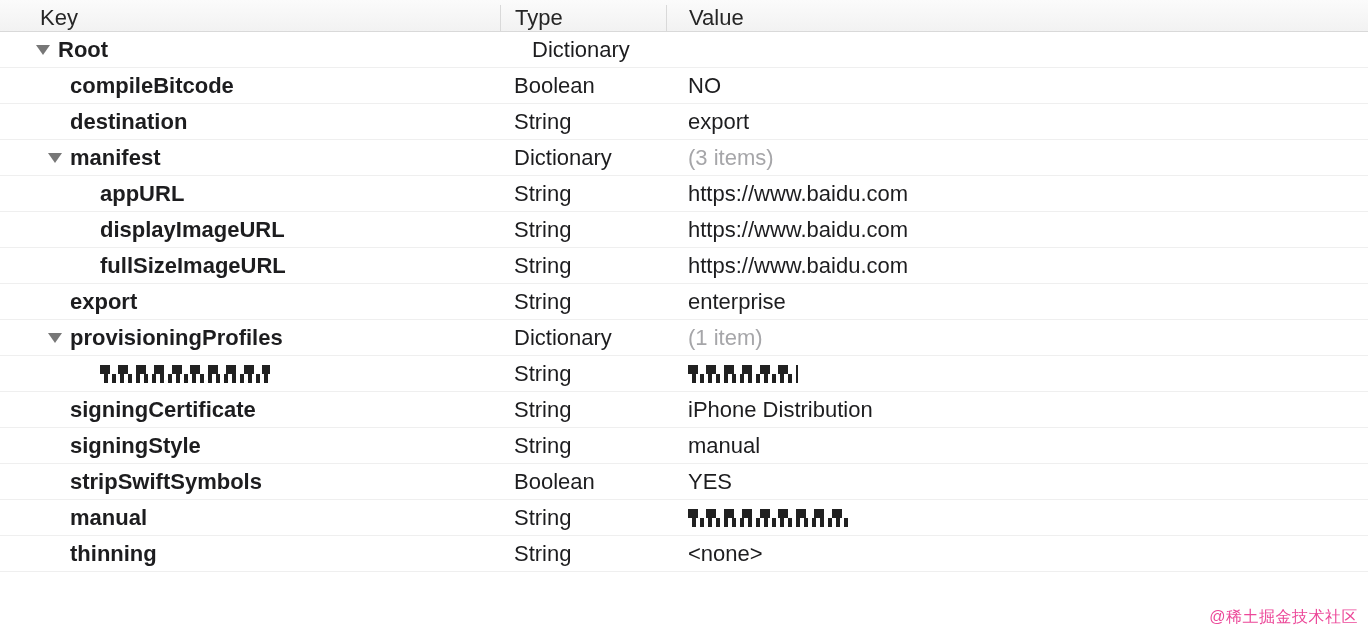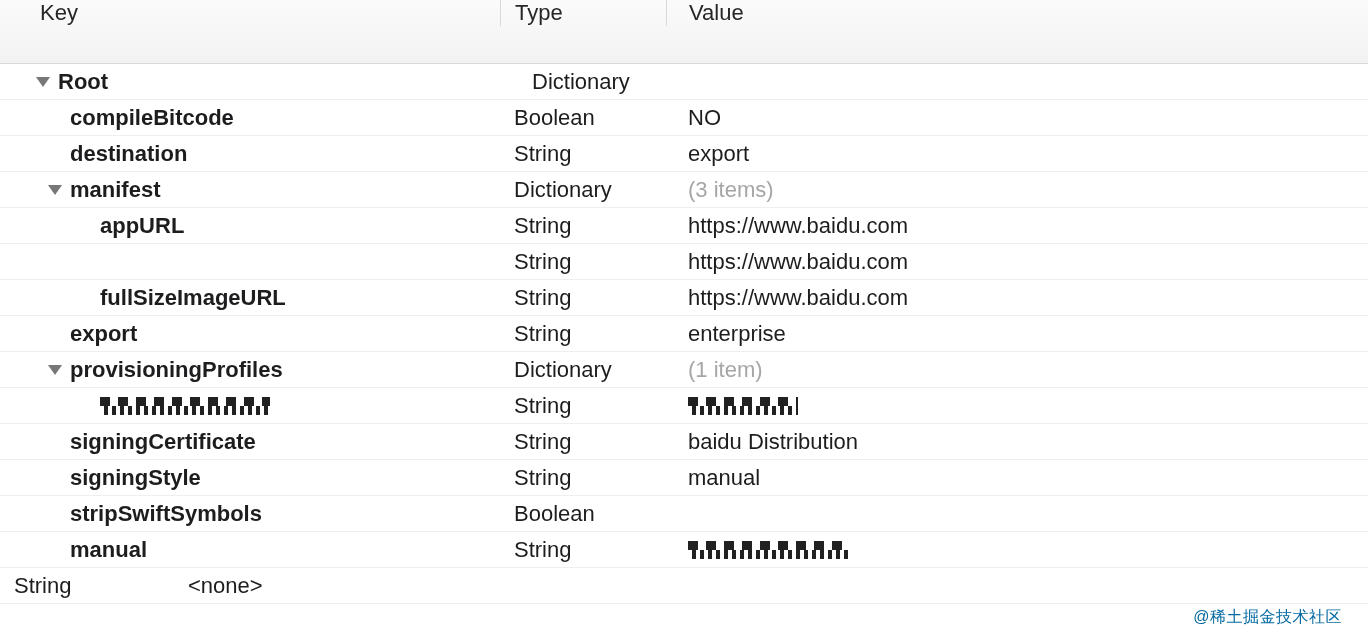--- a/index.html
+++ b/index.html
@@ -1,21 +1,21 @@
 <!DOCTYPE html>
 <html><head>
   <meta charset="utf-8">
   <style>
     * { box-sizing: border-box; margin: 0; padding: 0; }
     html, body { width: 1368px; height: 638px; font-family: -apple-system, "Helvetica Neue", Helvetica, Arial, sans-serif; font-size: 22px; color: #1d1d1f; background: #fff; }
     .plist { width: 100%; }
     .header-row {
       display: flex;
-      align-items: flex-start;
-      height: 64px;
+      align-items: flex-end;
+      height: 32px;
       background: linear-gradient(#fbfbfb, #f2f2f2);
       border-bottom: 1px solid #d9d9d9;
     }
     .col-key   { width: 500px; display: flex; align-items: center; }
     .col-type  { width: 166px; display: flex; align-items: center; border-left: 1px solid #d9d9d9; padding-left: 14px; }
     .col-value { flex: 1; display: flex; align-items: center; border-left: 1px solid #d9d9d9; padding-left: 22px; }
     .header-row .col-key   { padding-left: 40px; font-weight: 400; color: #262626; }
     .header-row .col-type,
     .header-row .col-value { color: #262626; }
 
@@ -60,24 +60,24 @@
       background-position: 0 0, 0 9px;
       background-repeat: no-repeat, no-repeat;
       filter: contrast(1.1);
     }
     .pixel-key   { width: 170px; }
     .pixel-val-a { width: 110px; }
     .pixel-val-b { width: 160px; }
 
     .watermark {
       position: fixed;
-      right: 26px;
+      right: 10px;
       bottom: 10px;
       font-size: 16px;
-      color: #0369a1;
+      color: #ec4899;
       letter-spacing: 0.5px;
       user-select: none;
     }
   </style>
 </head>
 <body>
 
 <div class="plist">
   <div class="header-row">
     <div class="col-key">Key</div>
@@ -149,20 +149,21 @@
           <span>String</span>
         </div>
         <div class="col-value">
           <span>https://www.baidu.com</span>
         </div>
       </div>
       <div class="row indent-2">
         <div class="col-key">
           <span class="key-wrap">
             <span class="spacer-tri"></span>
+            <span>displayImageURL</span>
           </span>
         </div>
         <div class="col-type">
           <span>String</span>
         </div>
         <div class="col-value">
           <span>https://www.baidu.com</span>
         </div>
       </div>
       <div class="row indent-2">
@@ -225,21 +226,21 @@
         <div class="col-key">
           <span class="key-wrap">
             <span class="spacer-tri"></span>
             <span>signingCertificate</span>
           </span>
         </div>
         <div class="col-type">
           <span>String</span>
         </div>
         <div class="col-value">
-          <span>baidu Distribution</span>
+          <span>iPhone Distribution</span>
         </div>
       </div>
       <div class="row indent-1">
         <div class="col-key">
           <span class="key-wrap">
             <span class="spacer-tri"></span>
             <span>signingStyle</span>
           </span>
         </div>
         <div class="col-type">
@@ -252,36 +253,45 @@
       <div class="row indent-1">
         <div class="col-key">
           <span class="key-wrap">
             <span class="spacer-tri"></span>
             <span>stripSwiftSymbols</span>
           </span>
         </div>
         <div class="col-type">
           <span>Boolean</span>
         </div>
+        <div class="col-value">
+          <span>YES</span>
+        </div>
       </div>
       <div class="row indent-1">
         <div class="col-key">
           <span class="key-wrap">
             <span class="spacer-tri"></span>
             <span>manual</span>
           </span>
         </div>
         <div class="col-type">
           <span>String</span>
         </div>
         <div class="col-value">
           <span class="pixelated pixel-val-b"></span>
         </div>
       </div>
       <div class="row indent-1">
+        <div class="col-key">
+          <span class="key-wrap">
+            <span class="spacer-tri"></span>
+            <span>thinning</span>
+          </span>
+        </div>
         <div class="col-type">
           <span>String</span>
         </div>
         <div class="col-value">
           <span>&lt;none&gt;</span>
         </div>
       </div>
     </div>
 </div>
 

